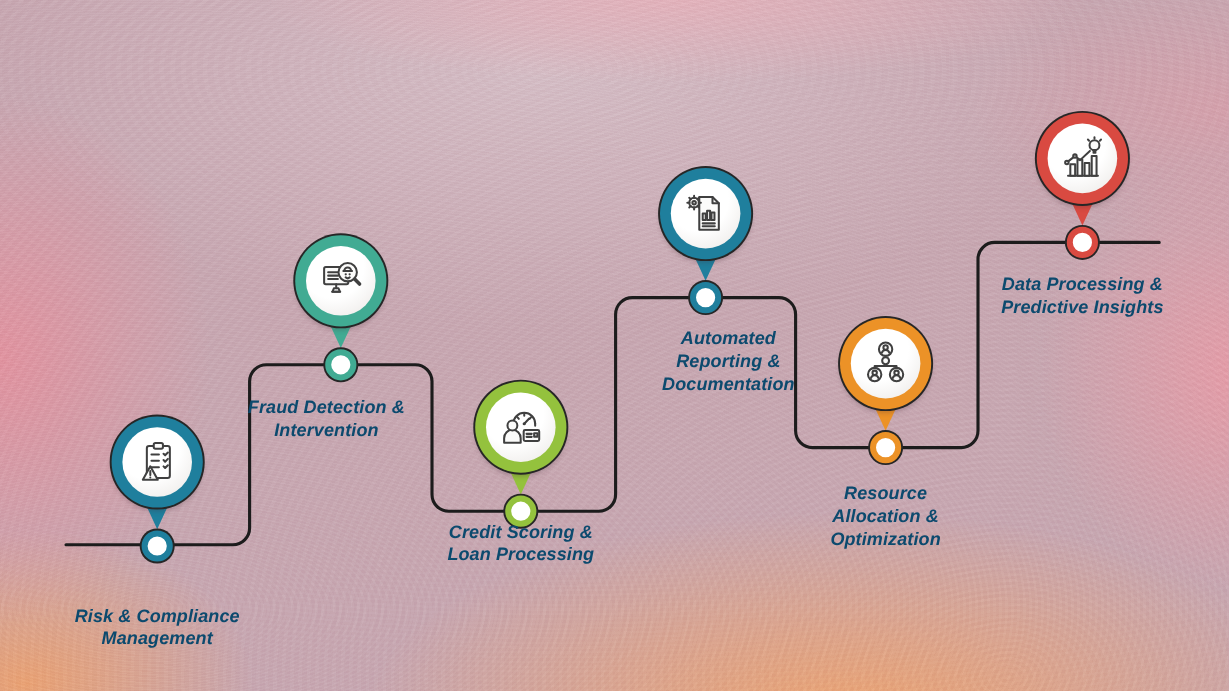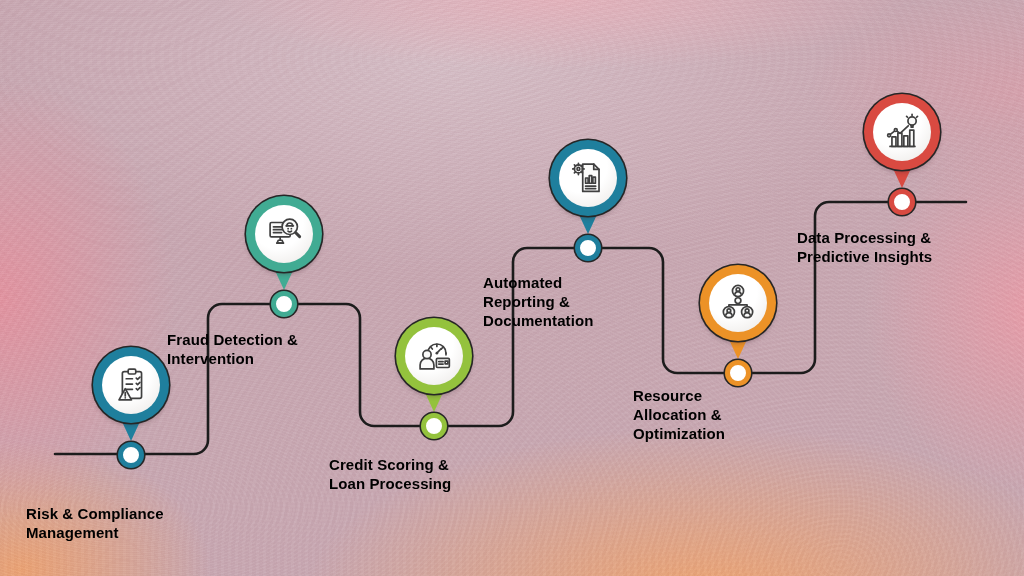--- a/index.html
+++ b/index.html
@@ -54,22 +54,23 @@
   }
   .node{
     position:absolute;width:16px;height:16px;border-radius:50%;
     background:#ffffff;border:5px solid var(--c);
     box-shadow:0 0 0 1.6px #262626;
     z-index:4;
   }
   .label{
     position:absolute;width:210px;z-index:4;
     font-size:15px;line-height:19px;font-weight:700;
-    color:#000000;text-align:left;white-space:pre-line;
+    color:#0c4a6e;text-align:center;white-space:pre-line;
     letter-spacing:.1px;
+    font-style:italic;
   }
   .icon{display:block;}
   .icon *{vector-effect:non-scaling-stroke;}
 </style>
 </head>
 <body>
 
 <div class="stage">
   <div class="bg"></div>
 
@@ -145,21 +146,21 @@
             <path d="M9.5 37.5v-4a7.2 7.2 0 0 1 14.4 0v4z" fill="#fbfbfa"></path>
             <circle cx="16.7" cy="22.5" r="4.3" fill="#fbfbfa"></circle>
             <rect x="26.5" y="26.5" width="13.5" height="9.5" rx="1.2" fill="#fbfbfa"></rect>
             <path d="M29 29.8h4.5 M29 32.4h4.5"></path>
             <rect x="35.6" y="29.3" width="2.9" height="2.9"></rect>
           </svg>
         </div>
       </div>
     </div>
     <div class="node" style="left:421px;top:413px;--c:#94c23d"></div>
-    <div class="label" style="left:329px;top:455px">Credit Scoring &amp;
+    <div class="label" style="left:329px;top:434px">Credit Scoring &amp;
 Loan Processing</div>
   </div>
 
   <div class="step">
     <div class="pin" style="left:550px;top:140px;--c:#1f7f9d">
       <div class="pin-tail"></div>
       <div class="pin-circle">
         <div class="pin-inner">
           <svg class="icon" width="46" height="46" viewBox="0 0 48 48" fill="none" stroke="#404040" stroke-width="1.7" stroke-linecap="round" stroke-linejoin="round">
             <path d="M18.5 9.5h11.5l5.5 5.5v23h-17z" fill="#fbfbfa"></path>
@@ -169,21 +170,21 @@
             <rect x="29.1" y="23" width="2.6" height="6.5"></rect>
             <path d="M21.5 32.5H32 M21.5 35H32"></path>
             <circle cx="14" cy="14.5" r="4.2" fill="#fbfbfa"></circle>
             <path d="M14 8.6v1.9 M14 18.5v1.9 M8.1 14.5H10 M18 14.5h1.9 M9.8 10.3l1.3 1.3 M16.9 17.4l1.3 1.3 M18.2 10.3l-1.3 1.3 M11.1 17.4l-1.3 1.3"></path>
             <circle cx="14" cy="14.5" r="1.5"></circle>
           </svg>
         </div>
       </div>
     </div>
     <div class="node" style="left:575px;top:235px;--c:#1f7f9d"></div>
-    <div class="label" style="left:483px;top:273px">Automated
+    <div class="label" style="left:502px;top:273px">Automated
 Reporting &amp;
 Documentation</div>
   </div>
 
   <div class="step">
     <div class="pin" style="left:700px;top:265px;--c:#ec9227">
       <div class="pin-tail"></div>
       <div class="pin-circle">
         <div class="pin-inner">
           <svg class="icon" width="46" height="46" viewBox="0 0 48 48" fill="none" stroke="#404040" stroke-width="1.7" stroke-linecap="round" stroke-linejoin="round">
@@ -196,21 +197,21 @@
             <circle cx="14.5" cy="32" r="1.9"></circle>
             <path d="M11.3 36.6a3.3 3.3 0 0 1 6.4 0"></path>
             <circle cx="33.5" cy="33.5" r="5.8" fill="#fbfbfa"></circle>
             <circle cx="33.5" cy="32" r="1.9"></circle>
             <path d="M30.3 36.6a3.3 3.3 0 0 1 6.4 0"></path>
           </svg>
         </div>
       </div>
     </div>
     <div class="node" style="left:725px;top:360px;--c:#ec9227"></div>
-    <div class="label" style="left:633px;top:386px">Resource
+    <div class="label" style="left:633px;top:402px">Resource
 Allocation &amp;
 Optimization</div>
   </div>
 
   <div class="step">
     <div class="pin" style="left:864px;top:94px;--c:#d94a41">
       <div class="pin-tail"></div>
       <div class="pin-circle">
         <div class="pin-inner">
           <svg class="icon" width="46" height="46" viewBox="0 0 48 48" fill="none" stroke="#404040" stroke-width="1.7" stroke-linecap="round" stroke-linejoin="round">

